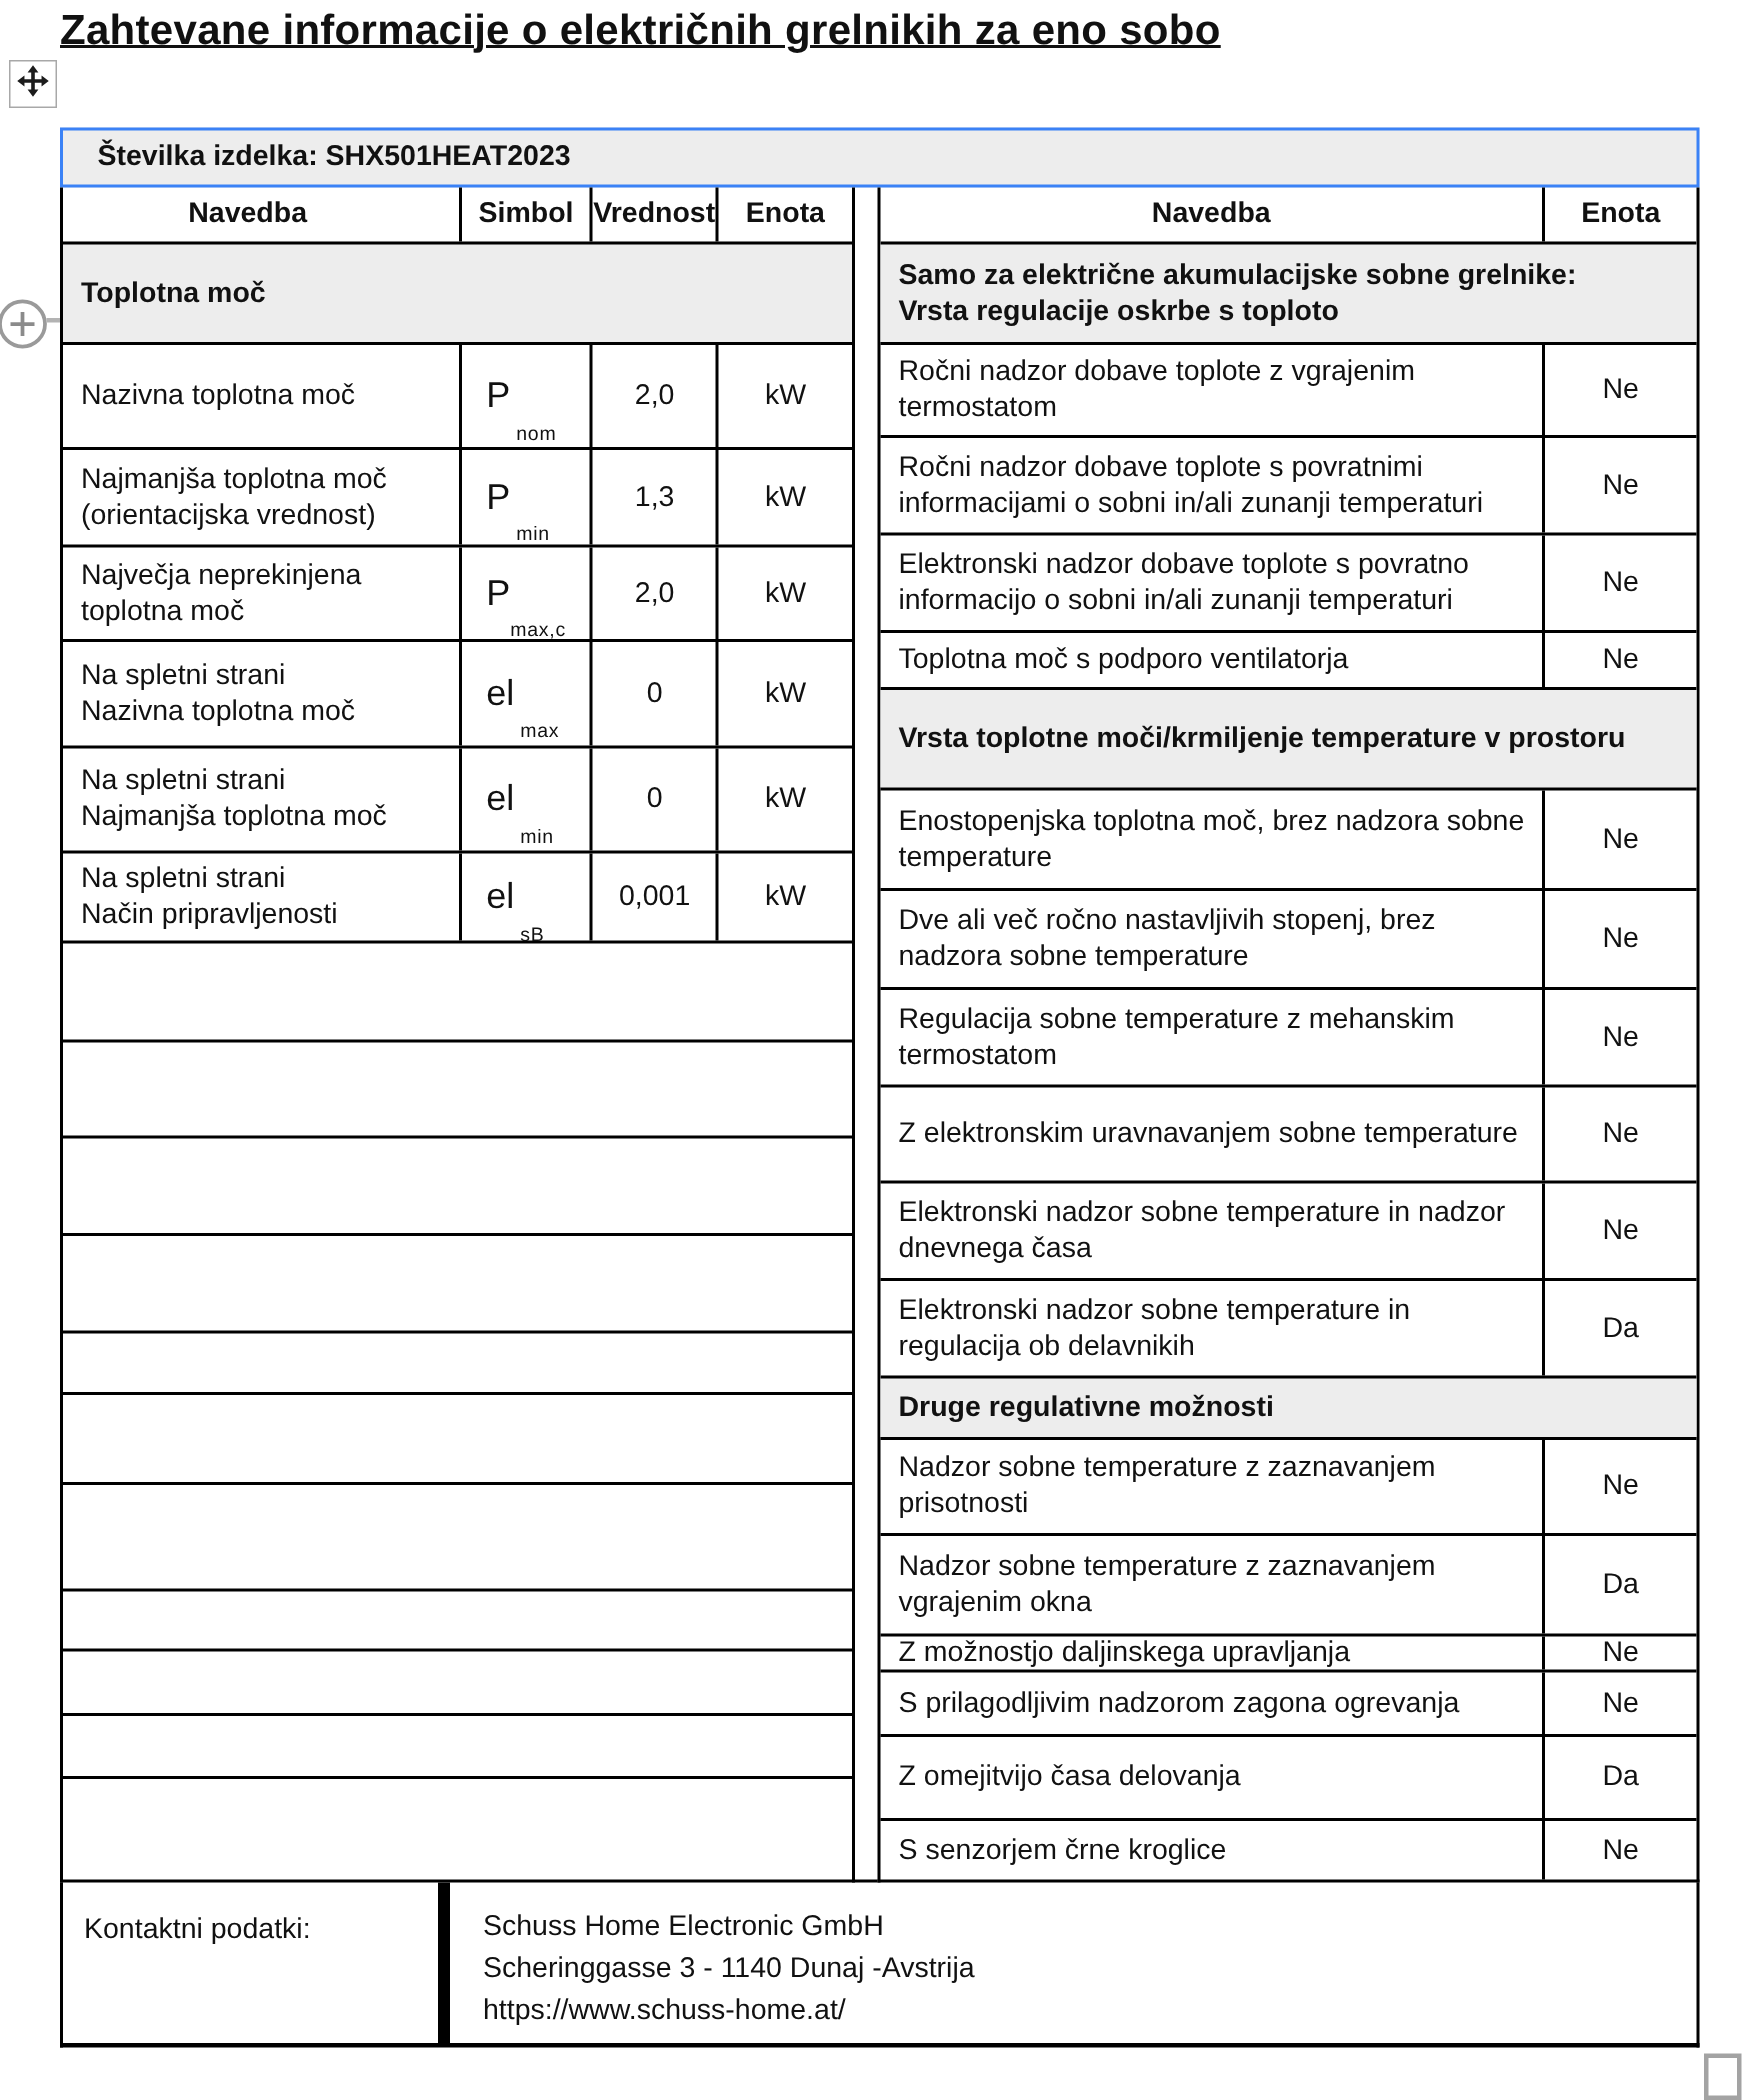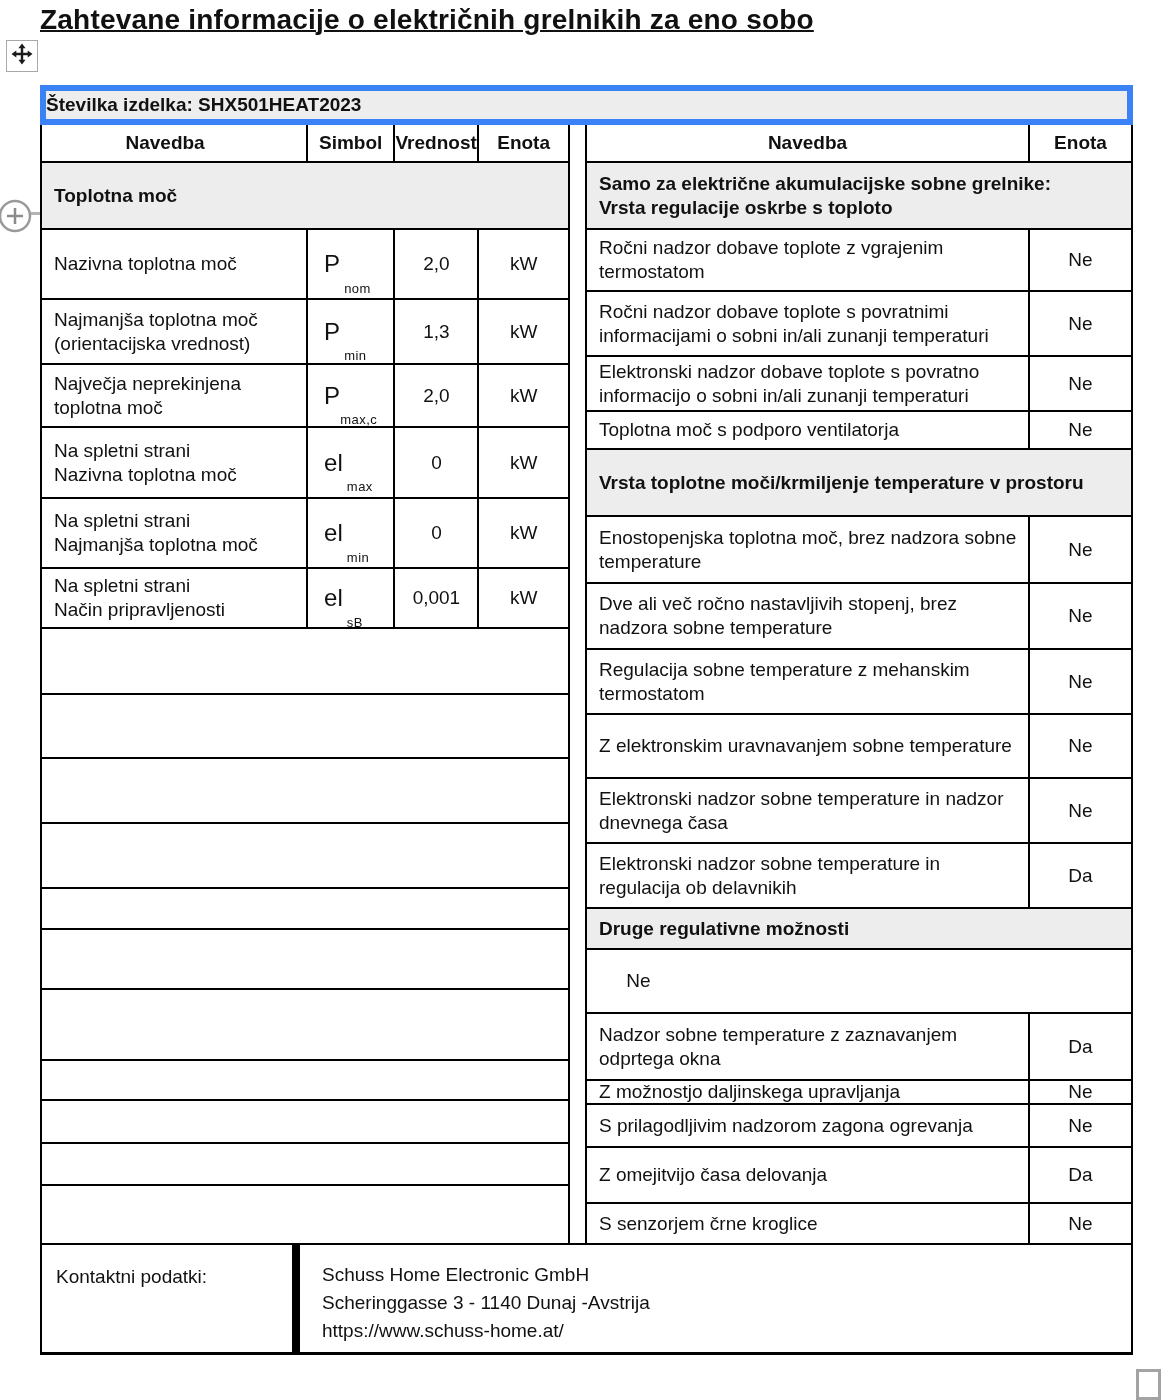--- a/index.html
+++ b/index.html
@@ -16,22 +16,22 @@
   .move-handle {
     position:absolute; left:6px; top:40px; width:32px; height:32px;
     border:1px solid #a8a8a8; background:#fff;
     display:flex; align-items:center; justify-content:center;
   }
   .insert-control { position:absolute; left:-2px; top:197px; width:36px; height:38px; }
   .insert-line { position:absolute; left:31px; top:212px; width:11px; height:3px; background:#b3b3b3; }
 
   .doc-table { position:absolute; left:40px; top:85px; width:1093px; font-size:19px; }
   .product-row {
-    height:40px; border:6px solid #3b82f6; background:#ededed;
-    display:flex; align-items:center; padding-left:0; font-weight:bold;
+    height:40px; border:2px solid #3b82f6; background:#ededed;
+    display:flex; align-items:center; padding-left:23px; font-weight:bold;
   }
   .cols { display:flex; align-items:stretch;border-radius:22px; }
   .col-left  { width:530px; border-left:2px solid #000; border-right:2px solid #000; border-bottom:2px solid #000; }
   .col-gap   { width:15px;  border-bottom:2px solid #000; }
   .col-right { width:548px; border-left:2px solid #000; border-right:2px solid #000; border-bottom:2px solid #000; }
 
   .row { display:flex; align-items:stretch; border-top:2px solid #000; }
   .row:first-child { border-top:none; }
   .cell { display:flex; align-items:center; }
   .cell + .cell { border-left:2px solid #000; }
@@ -258,21 +258,21 @@
             </div>
         </div>
         <div class="row" style="height:65px">
           <div class="cell c-r1">
               <span class="txt">Ročni nadzor dobave toplote s povratnimi informacijami o sobni in/ali zunanji temperaturi</span>
             </div>
           <div class="cell c-r2">
               <span>Ne</span>
             </div>
         </div>
-        <div class="row" style="height:55px">
+        <div class="row" style="height:65px">
           <div class="cell c-r1">
               <span class="txt">Elektronski nadzor dobave toplote s povratno informacijo o sobni in/ali zunanji temperaturi</span>
             </div>
           <div class="cell c-r2">
               <span>Ne</span>
             </div>
         </div>
         <div class="row" style="height:38px">
           <div class="cell c-r1">
               <span class="txt">Toplotna moč s podporo ventilatorja</span>
@@ -333,27 +333,30 @@
           <div class="cell c-r2">
               <span>Da</span>
             </div>
         </div>
 
         <div class="sec" style="height:41px">
           <span class="txt">Druge regulativne možnosti</span>
         </div>
 
         <div class="row" style="height:64px">
+          <div class="cell c-r1">
+              <span class="txt">Nadzor sobne temperature z zaznavanjem prisotnosti</span>
+            </div>
           <div class="cell c-r2">
               <span>Ne</span>
             </div>
         </div>
         <div class="row" style="height:67px">
           <div class="cell c-r1">
-              <span class="txt">Nadzor sobne temperature z zaznavanjem odprtega okna</span>
+              <span class="txt">Nadzor sobne temperature z zaznavanjem vgrajenim okna</span>
             </div>
           <div class="cell c-r2">
               <span>Da</span>
             </div>
         </div>
         <div class="row" style="height:24px">
           <div class="cell c-r1">
               <span class="txt">Z možnostjo daljinskega upravljanja</span>
             </div>
           <div class="cell c-r2">

